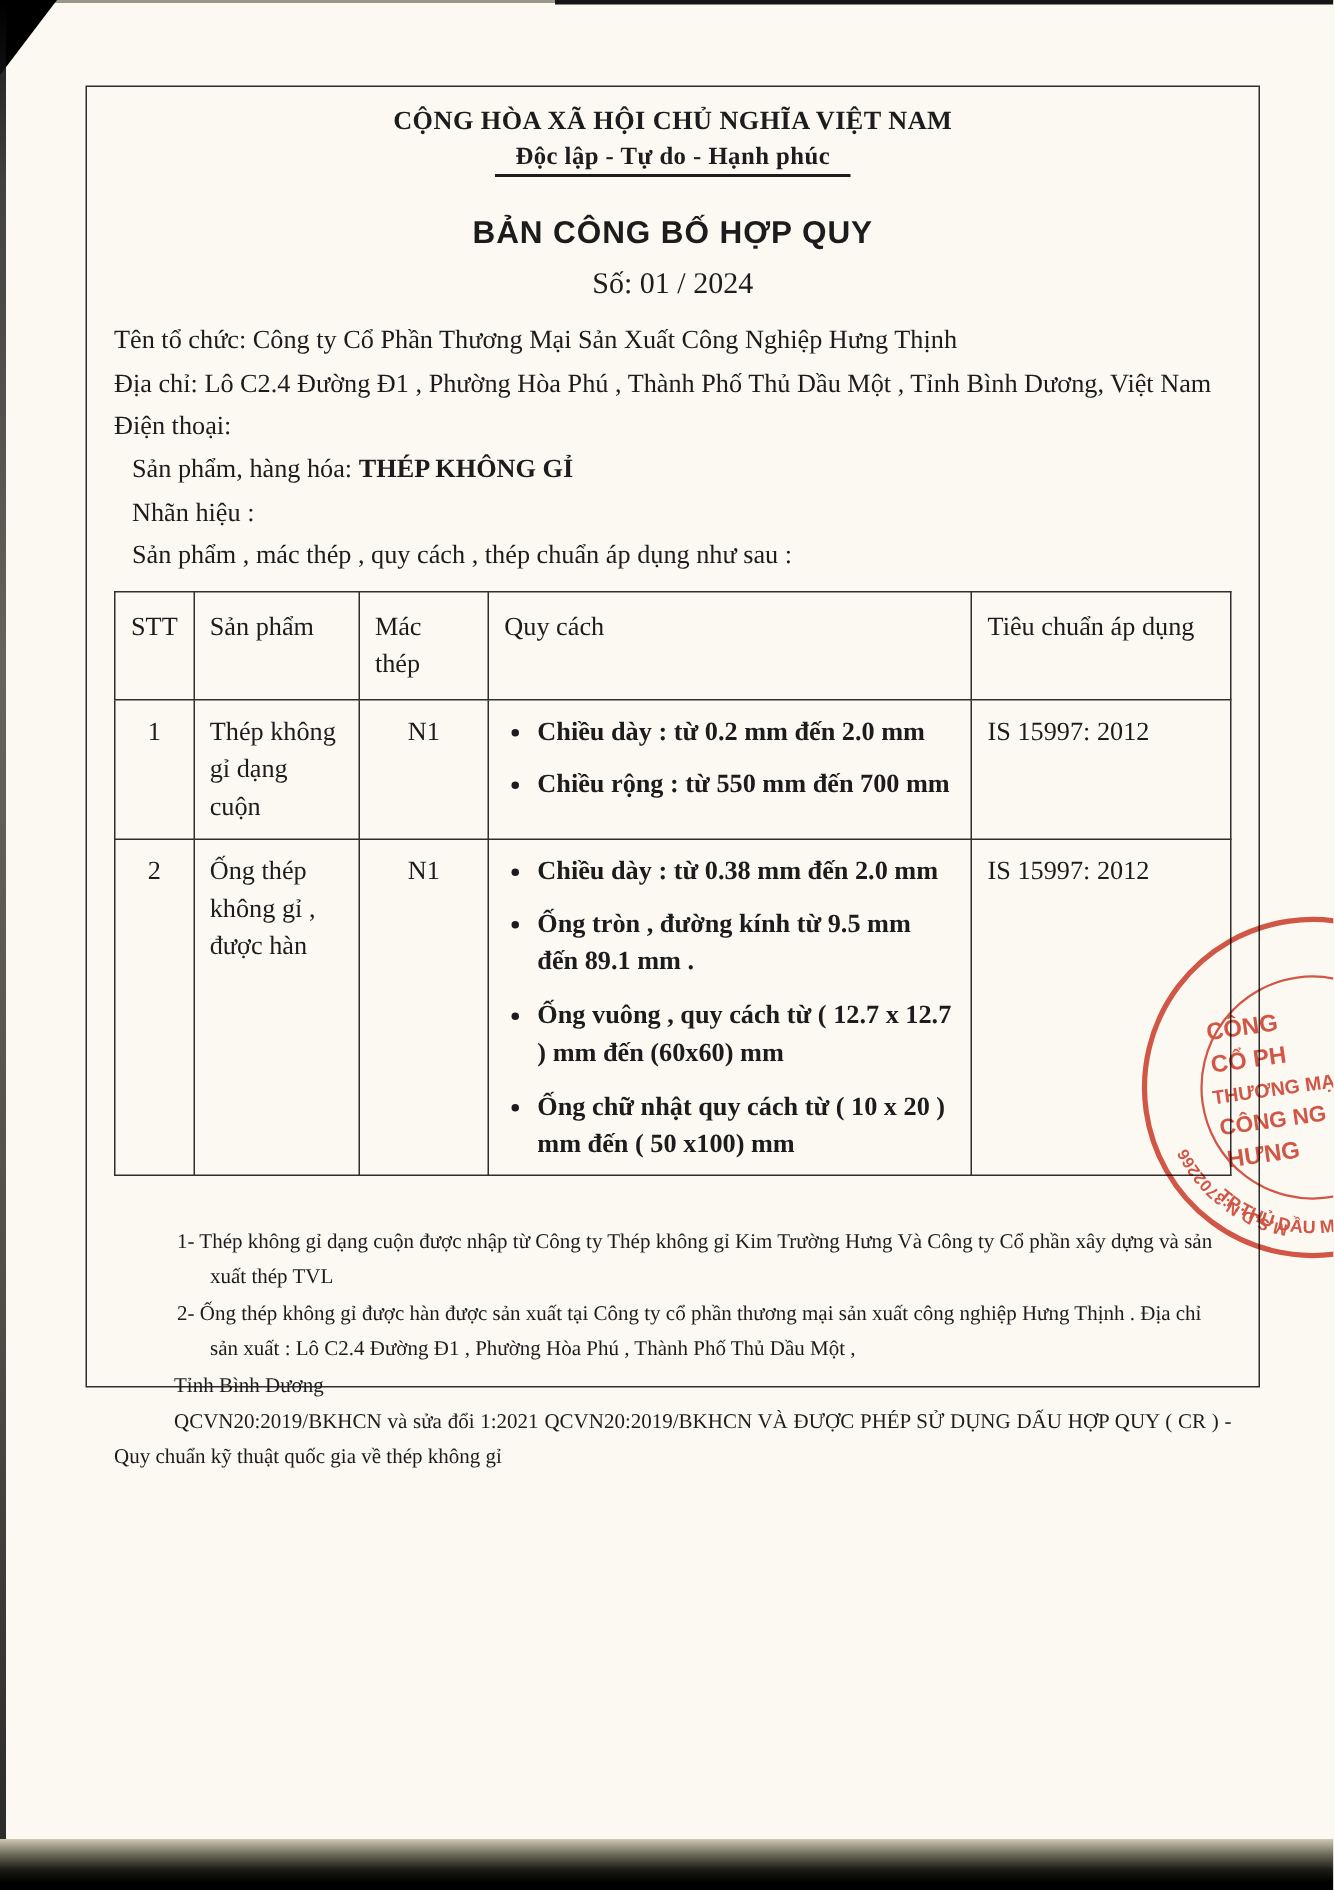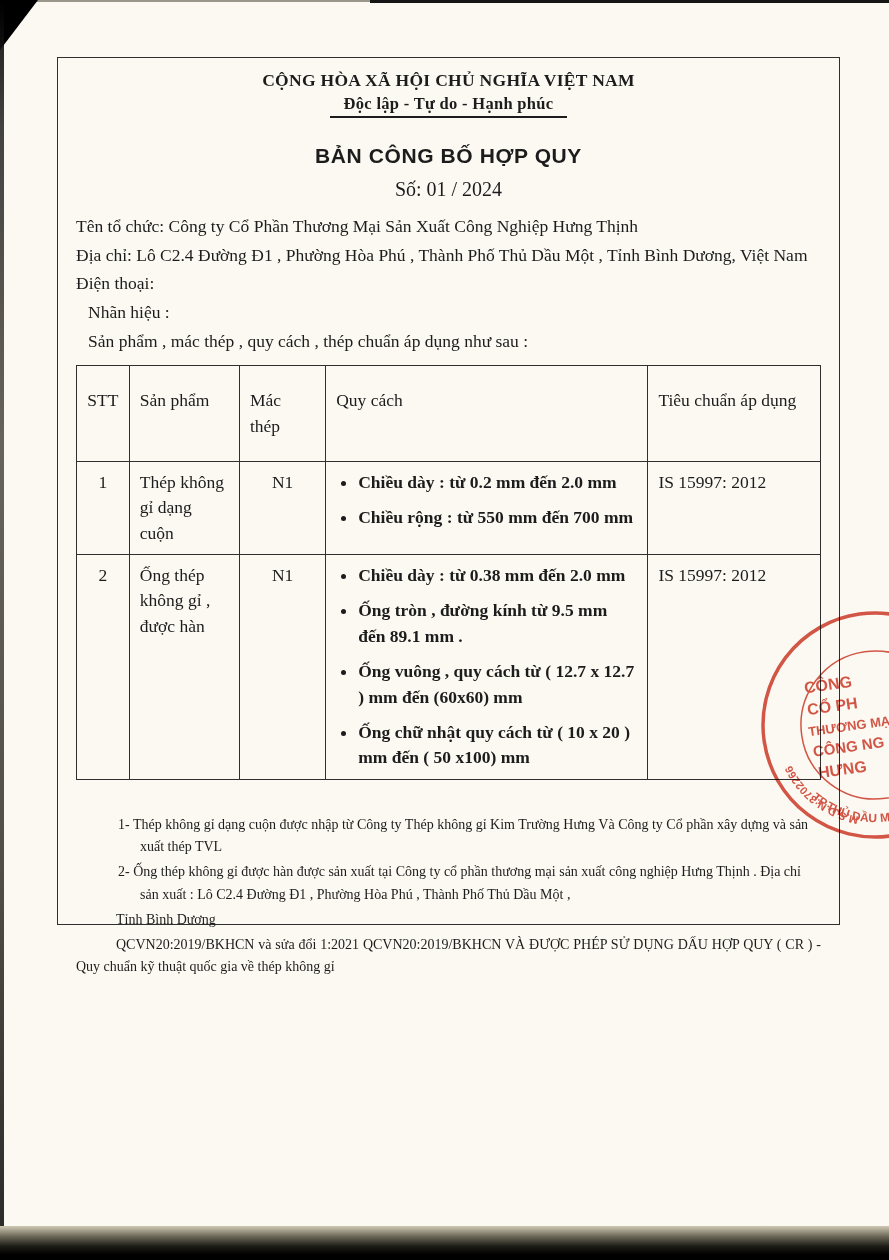--- a/index.html
+++ b/index.html
@@ -16,21 +16,21 @@
   .title{text-align:center;font-weight:bold;font-size:21px;letter-spacing:.6px;margin-top:26px;font-family:"Liberation Sans","DejaVu Sans",sans-serif;}
   .docno{text-align:center;font-size:20px;margin-top:10px;}
 
   .bodytext{font-size:17.5px;line-height:1.58;margin-top:12px;}
   .bodytext p{margin:0 0 1px 0;}
   .indented{padding-left:12px;}
   .bold{font-weight:bold;}
 
   table.products{width:100%;border-collapse:collapse;margin-top:10px;font-size:17.5px;}
   table.products th,table.products td{border:1.6px solid #2f2f2f;padding:8px 10px;vertical-align:top;text-align:left;font-weight:normal;line-height:1.45;}
-  table.products th{padding:22px 10px;margin-top:16px;}
+  table.products th{padding:10px 10px;margin-top:16px;}
   .c-stt{text-align:center !important;}
   .c-mac{text-align:center !important;}
   td.just{text-align:justify;text-align-last:left;}
   ul.specs{margin:0;padding-left:20px;font-weight:bold;}
   ul.specs li{margin:0 0 10px 2px;}
   ul.specs li:last-child{margin-bottom:0;}
 
   .notes{margin-top:34px;font-size:14px;line-height:1.6;}
   .note-item{padding-left:64px;text-indent:-22px;margin-bottom:3px;}
   .plain{padding-left:40px;margin-bottom:2px;}
@@ -63,20 +63,21 @@
       <span class="hdr2">Độc lập - Tự do - Hạnh phúc</span>
     </div>
 
     <div class="title">BẢN CÔNG BỐ HỢP QUY</div>
     <div class="docno">Số: 01 / 2024</div>
 
     <div class="bodytext">
       <p>Tên tổ chức: Công ty Cổ Phần Thương Mại Sản Xuất Công Nghiệp Hưng Thịnh</p>
       <p>Địa chỉ: Lô C2.4 Đường Đ1 , Phường Hòa Phú , Thành Phố Thủ Dầu Một , Tỉnh Bình Dương, Việt Nam</p>
       <p>Điện thoại:</p>
+      <p class="indented"><span>Sản phẩm, hàng hóa: </span><span class="bold">THÉP KHÔNG GỈ</span></p>
       <p class="indented">Nhãn hiệu :</p>
       <p class="indented">Sản phẩm , mác thép , quy cách , thép chuẩn áp dụng như sau :</p>
     </div>
 
     <table class="products">
       <colgroup>
         <col style="width:7.1%">
           <col style="width:14.8%">
           <col style="width:11.6%">
           <col style="width:43.3%">

